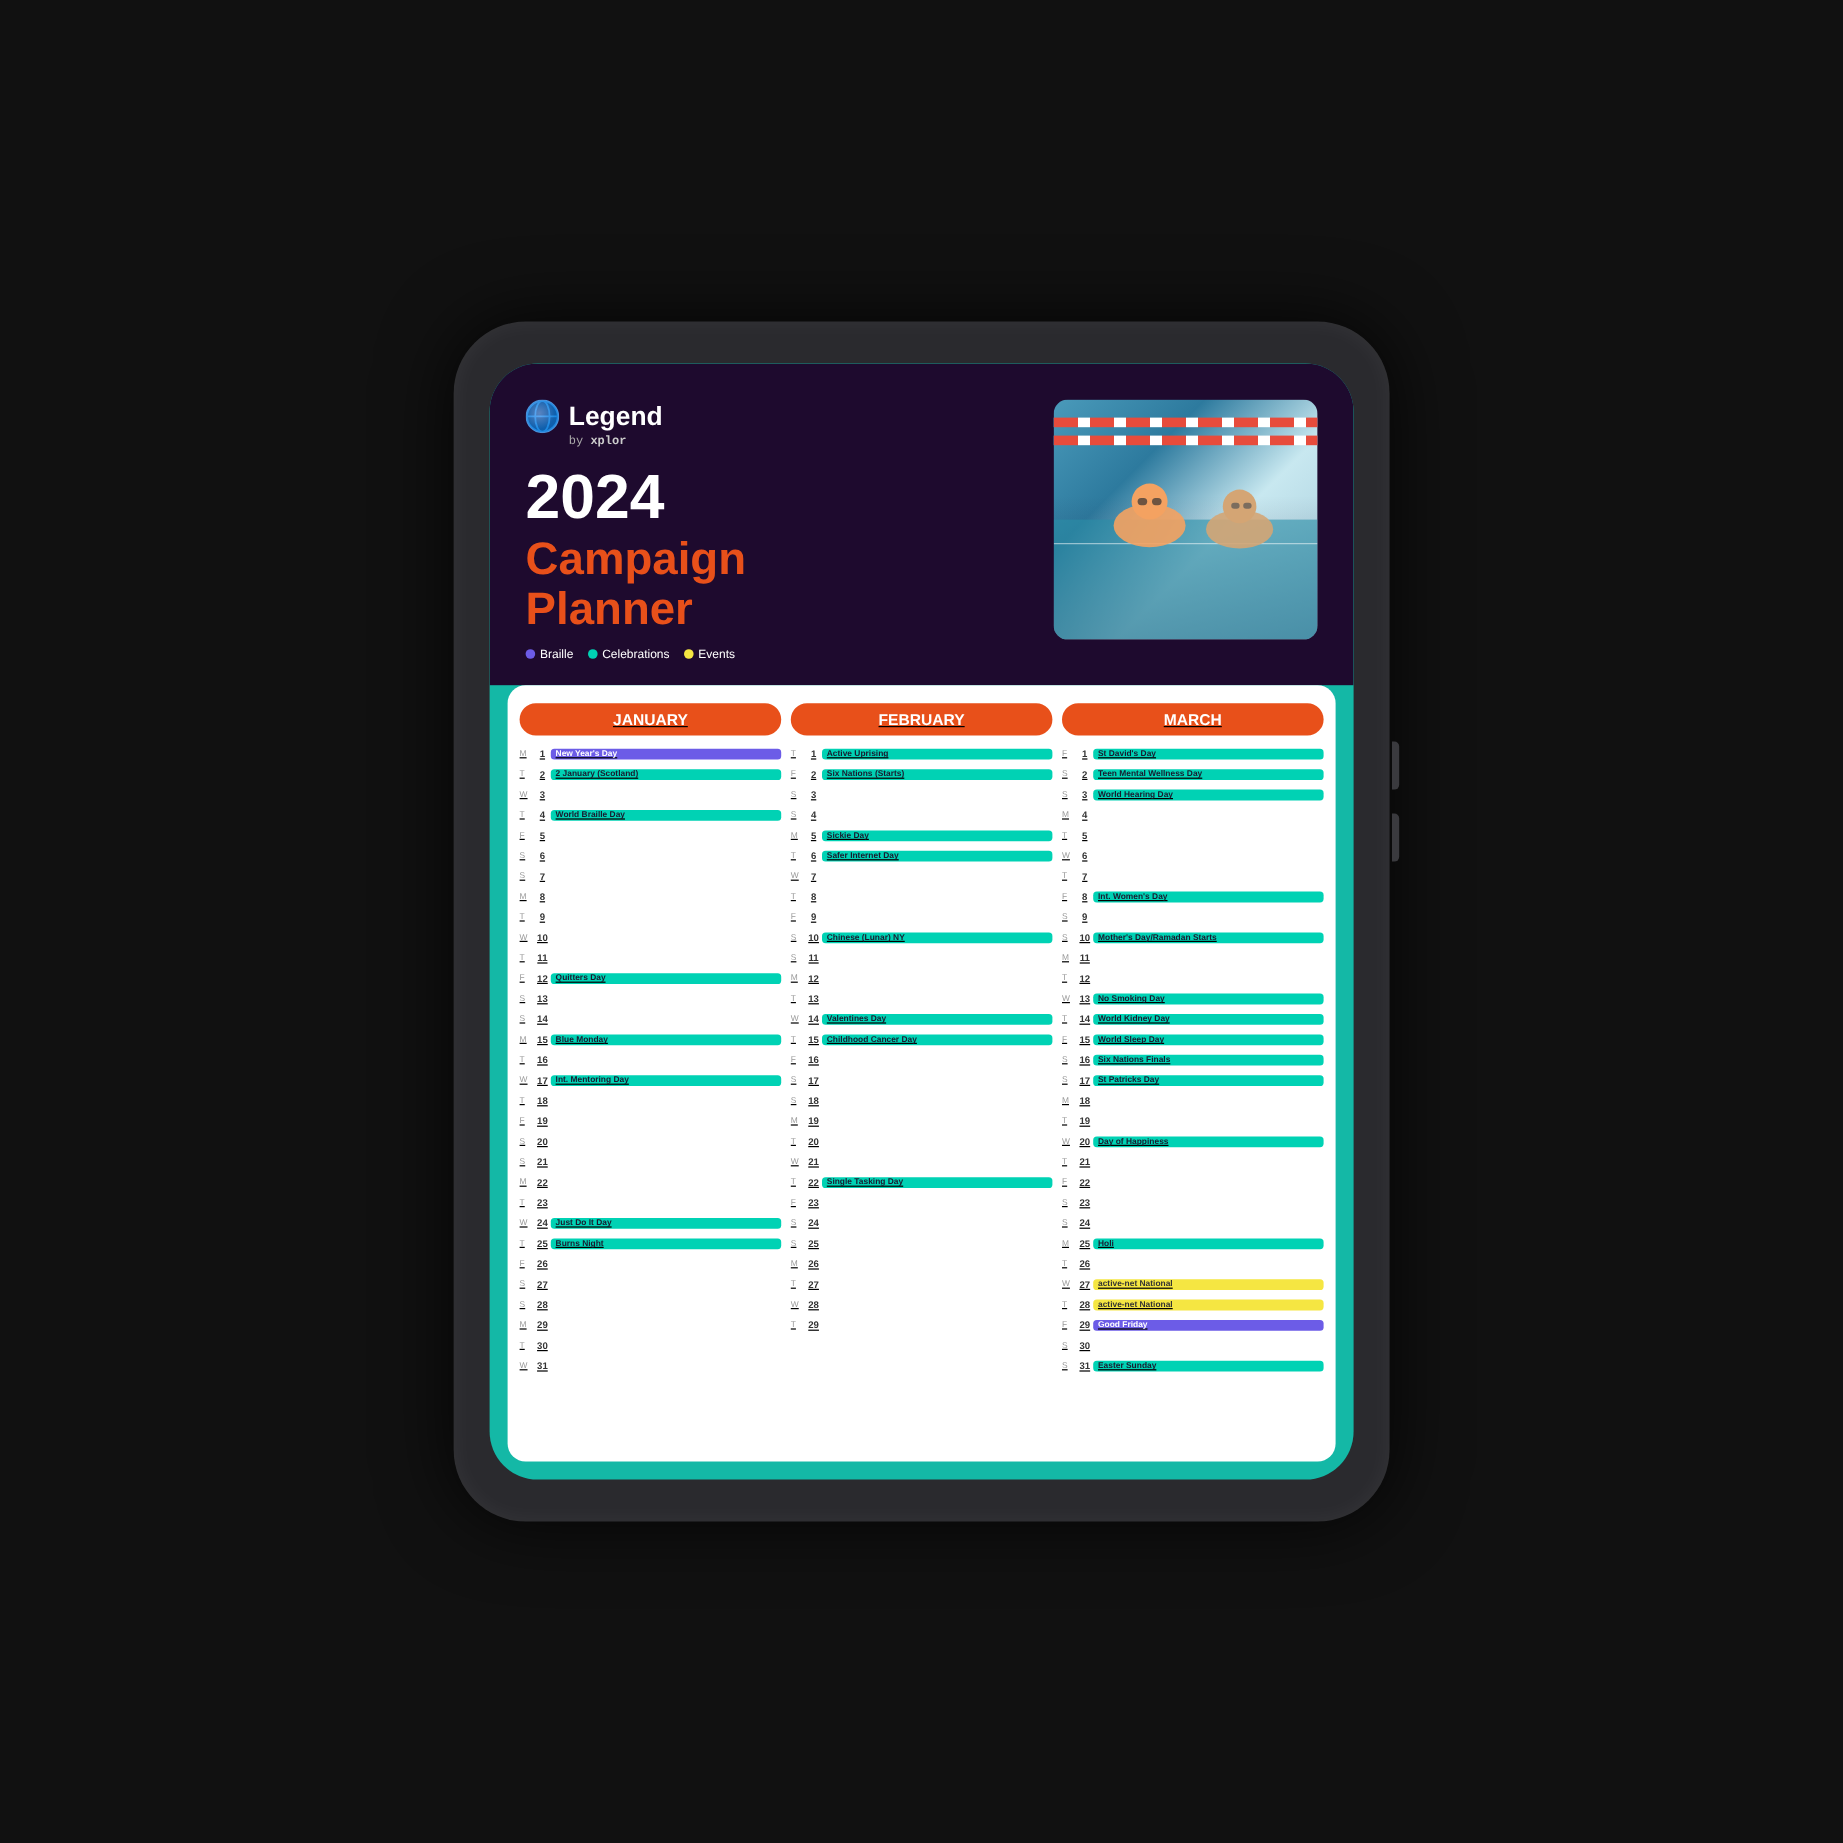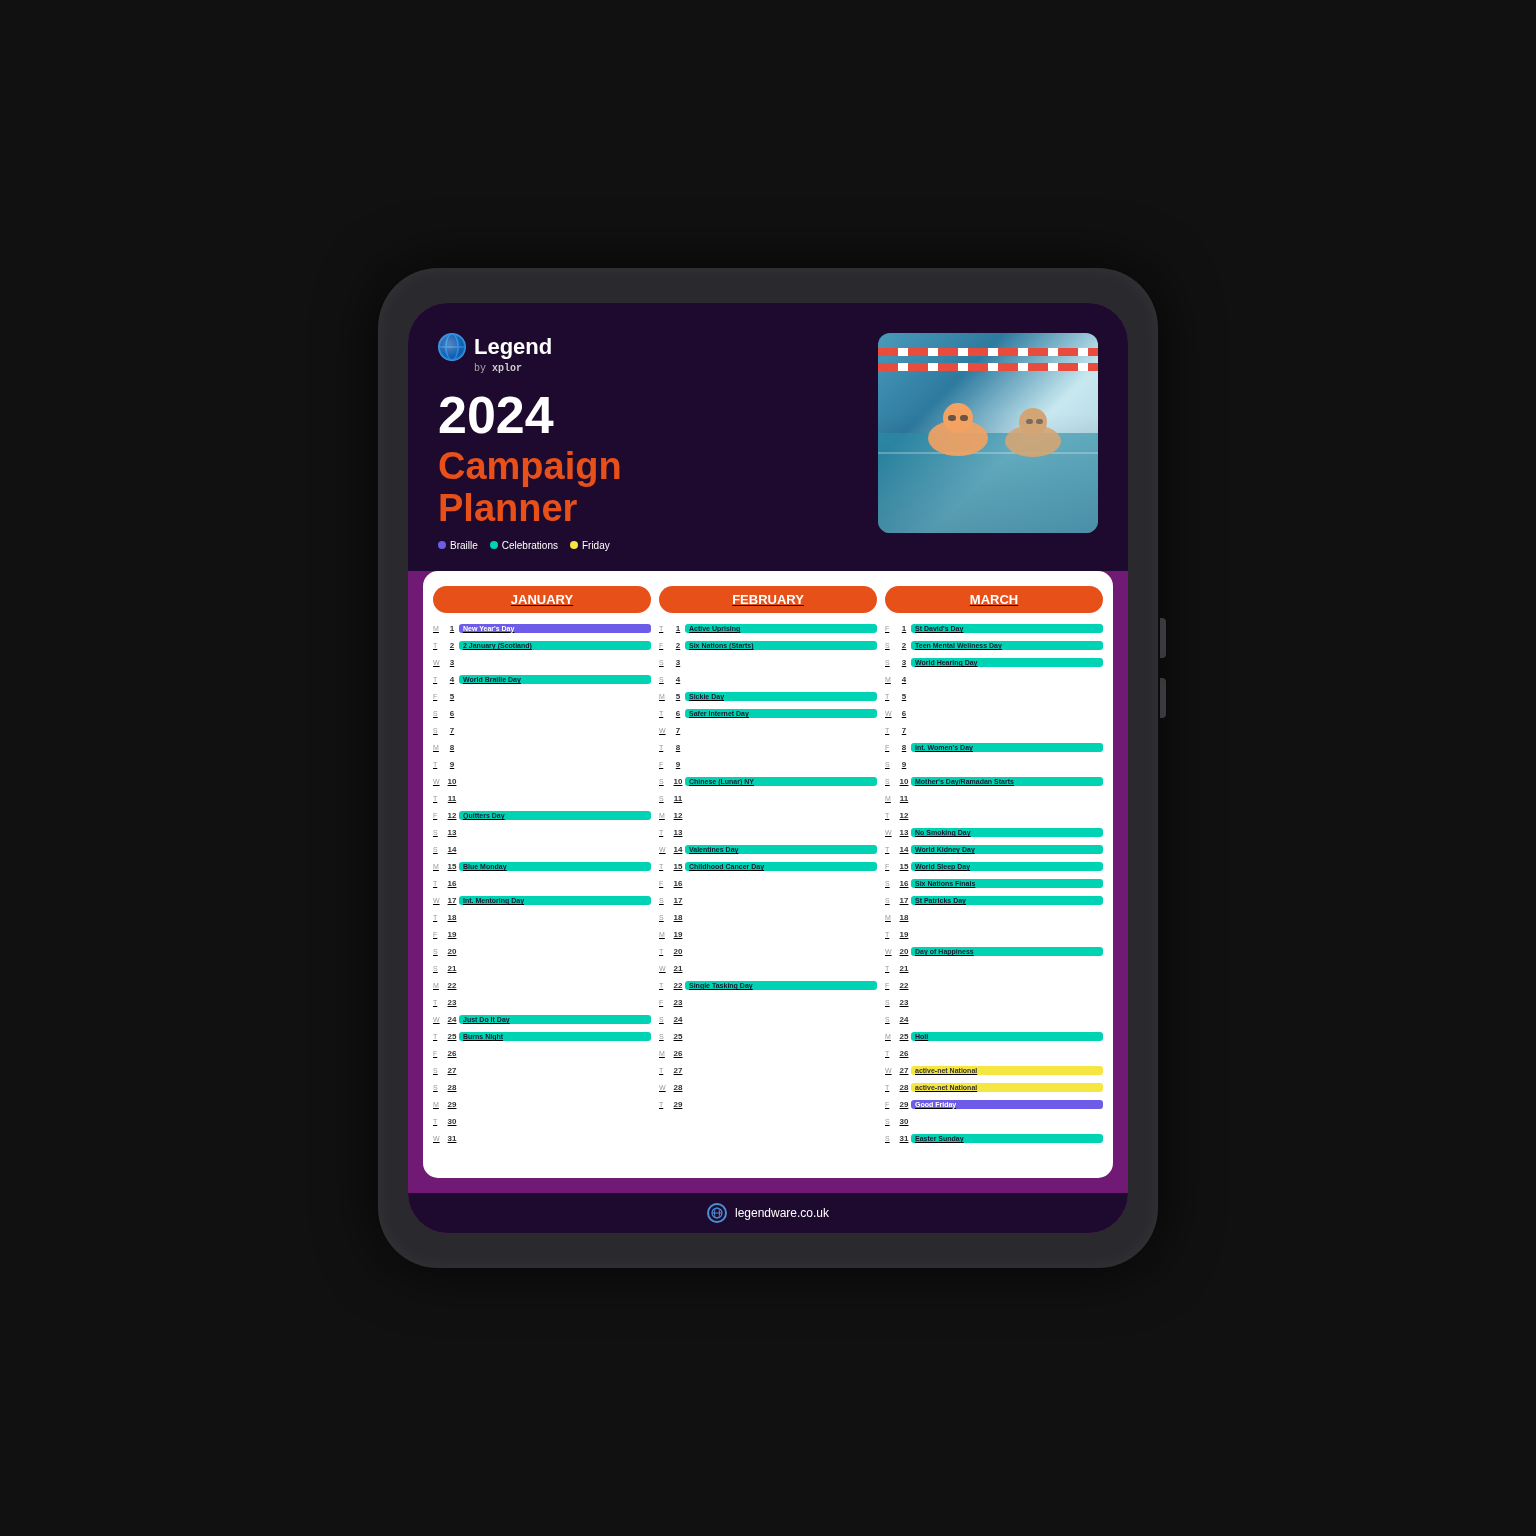--- a/index.html
+++ b/index.html
@@ -18,21 +18,21 @@
       border-radius: 60px;
       display: flex;
       align-items: center;
       justify-content: center;
       box-shadow: 0 0 60px rgba(0,0,0,0.8), inset 0 0 20px rgba(255,255,255,0.05);
       position: relative;
     }
     .tablet-screen {
       width: 720px;
       height: 930px;
-      background: #701a75;
+      background: #14b8a6;
       border-radius: 40px;
       overflow: hidden;
       position: relative;
     }
     .header-section {
       background: #1e0a2e;
       padding: 30px 30px 20px 30px;
       display: flex;
       gap: 20px;
       align-items: flex-start;
@@ -281,21 +281,21 @@
             <div class="legend-item">
               <div class="legend-dot" style="background:#6c5ce7;"></div>
               <span>Braille</span>
             </div>
             <div class="legend-item">
               <div class="legend-dot" style="background:#00d2b4;"></div>
               <span>Celebrations</span>
             </div>
             <div class="legend-item">
               <div class="legend-dot" style="background:#f5e642;"></div>
-              <span>Friday</span>
+              <span>Events</span>
             </div>
           </div>
         </div>
 
         <div class="header-right">
           <div class="pool-image">
             <div class="pool-lane"></div>
             <div class="pool-lane pool-lane2"></div>
 
             <svg viewBox="0 0 220 200" width="220" height="200" style="position:absolute;bottom:0;left:0;">
@@ -721,25 +721,15 @@
               </div>
               <div class="day-row">
                 <span class="day-letter">S</span>
                 <span class="day-number">31</span>
                 <span class="day-event ev-cyan">Easter Sunday</span>
               </div>
             </div>
           </div>
       </div>
 
-      <div class="footer-bar">
-        <div class="footer-icon">
-          <svg width="12" height="12" viewBox="0 0 12 12">
-              <circle cx="6" cy="6" r="5" fill="none" stroke="#4a90d9" stroke-width="1.2"></circle>
-              <ellipse cx="6" cy="6" rx="2.5" ry="5" fill="none" stroke="#4a90d9" stroke-width="1"></ellipse>
-              <line x1="1" y1="6" x2="11" y2="6" stroke="#4a90d9" stroke-width="1"></line>
-            </svg>
-        </div>
-        <span class="footer-text">legendware.co.uk</span>
-      </div>
     </div>
   </div>
 </div>
 
 </body></html>

